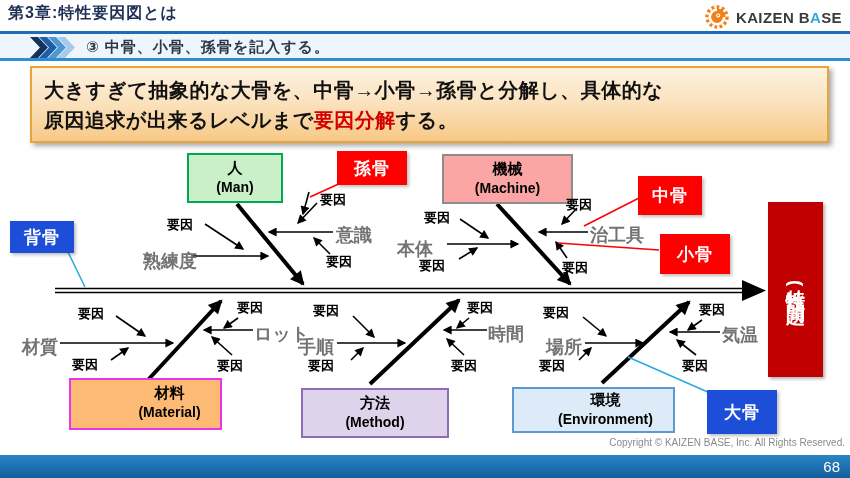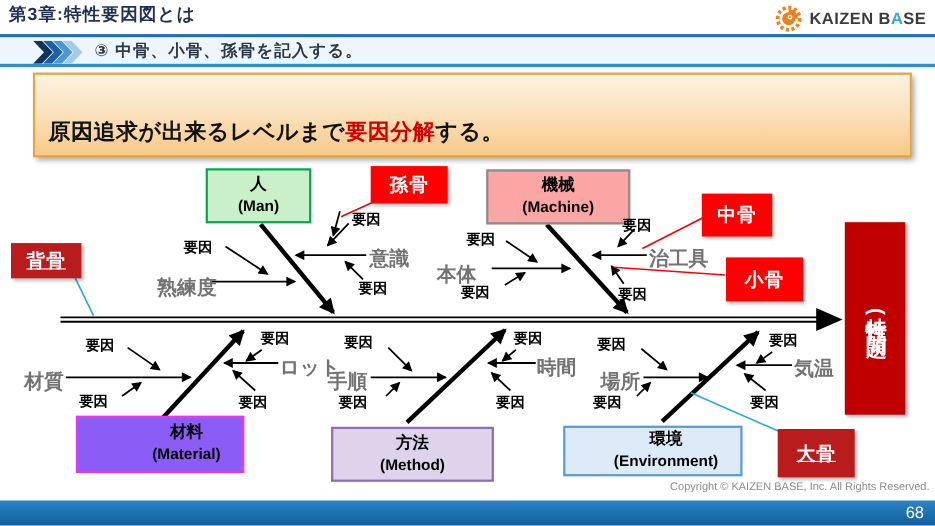--- a/index.html
+++ b/index.html
@@ -27,21 +27,21 @@
   #diagram{position:absolute;left:0;top:0;width:850px;height:478px;}
   #bones-svg{position:absolute;left:0;top:0;}
   .factor{position:absolute;font-size:13px;font-weight:bold;color:#000;white-space:nowrap;z-index:3;}
   .cause{position:absolute;font-size:18px;font-weight:bold;color:#737373;white-space:nowrap;z-index:3;font-family:Liberation Mono, monospace;}
   .catbox{position:absolute;text-align:center;background:#fff;z-index:3;padding-top:3px;}
   .catbox .jp{font-size:15px;font-weight:bold;line-height:20px;color:#000;}
   .catbox .en{font-size:14px;font-weight:bold;line-height:18px;color:#000;}
   .tagbox{position:absolute;display:flex;align-items:center;justify-content:center;
     color:#fff;font-size:17px;font-weight:bold;letter-spacing:1px;z-index:3;
     box-shadow:2px 2px 3px rgba(0,0,0,.25);}
-  .tag-blue{background:#b91c1c;text-decoration:underline;}
+  .tag-blue{background:#1d4ed8;}
   .tag-red{background:#FE0000;}
   #effect-box{position:absolute;left:768px;top:202px;width:55px;height:175px;background:#C00000;
     display:flex;align-items:center;justify-content:center;z-index:3;box-shadow:2px 2px 3px rgba(0,0,0,.3);}
   #effect-box span{writing-mode:vertical-rl;color:#fff;font-size:19px;font-weight:bold;letter-spacing:3px;}
 
   
   #copyright{position:absolute;right:5px;top:437px;font-size:10px;color:#8A8A8A;z-index:4;}
   #footer-bar{position:absolute;left:0;bottom:0;width:850px;height:23px;
     background:linear-gradient(180deg,#2A85C5 0%,#135E9C 100%);z-index:4;}
   #footer-bar .page{position:absolute;right:10px;top:0;line-height:23px;font-size:15px;color:#fff;}
@@ -68,21 +68,21 @@
     <svg class="chev" width="50" height="21" viewBox="0 0 50 21">
       <polygon points="0,0 8,0 18,10.5 8,21 0,21 10,10.5" fill="#12335E"></polygon>
       <polygon points="9,0 17,0 27,10.5 17,21 9,21 19,10.5" fill="#1D5FA7"></polygon>
       <polygon points="18,0 26,0 36,10.5 26,21 18,21 28,10.5" fill="#4E97D1"></polygon>
       <polygon points="27,0 35,0 45,10.5 35,21 27,21 37,10.5" fill="#A6CBEA"></polygon>
     </svg>
     <div class="label">③ 中骨、小骨、孫骨を記入する。</div>
   </div>
 
   <div id="callout">
-    <br>
+    <span>大きすぎて抽象的な大骨を、中骨→小骨→孫骨と分解し、具体的な</span><br>
     <span>原因追求が出来るレベルまで</span><span class="hl">要因分解</span><span>する。</span>
   </div>
 
   <div id="diagram">
 
     <svg id="bones-svg" width="850" height="478" viewBox="0 0 850 478">
       <defs>
         <marker id="ah" viewBox="0 0 10 10" refX="8.5" refY="5" markerWidth="10" markerHeight="9" markerUnits="userSpaceOnUse" orient="auto">
           <path d="M0,0 L10,5 L0,10 Z" fill="#000"></path>
         </marker>
@@ -154,21 +154,21 @@
     </svg>
 
     <div class="catbox" style="left:187px;top:153px;width:96px;height:50px;background:#C9F0C9;border:2px solid #00A950;">
       <div class="jp">人</div>
       <div class="en">(Man)</div>
     </div>
     <div class="catbox" style="left:442px;top:154px;width:131px;height:50px;background:#fca5a5;border:2px solid #8C8C8C;">
       <div class="jp">機械</div>
       <div class="en">(Machine)</div>
     </div>
-    <div class="catbox" style="left:69px;top:378px;width:153px;height:52px;background:#8b5cf6;border:2px solid #E936E9;padding-left:48px;">
+    <div class="catbox" style="left:69px;top:378px;width:153px;height:52px;background:#fdba74;border:2px solid #E936E9;padding-left:48px;">
       <div class="jp">材料</div>
       <div class="en">(Material)</div>
     </div>
     <div class="catbox" style="left:301px;top:388px;width:148px;height:50px;background:#DFD3EC;border:2px solid #8E6DB5;">
       <div class="jp">方法</div>
       <div class="en">(Method)</div>
     </div>
     <div class="catbox" style="left:512px;top:387px;width:163px;height:46px;background:#DCEBF7;border:2px solid #5B9BD5;padding-top:1px;padding-left:24px;">
       <div class="jp">環境</div>
       <div class="en">(Environment)</div>

